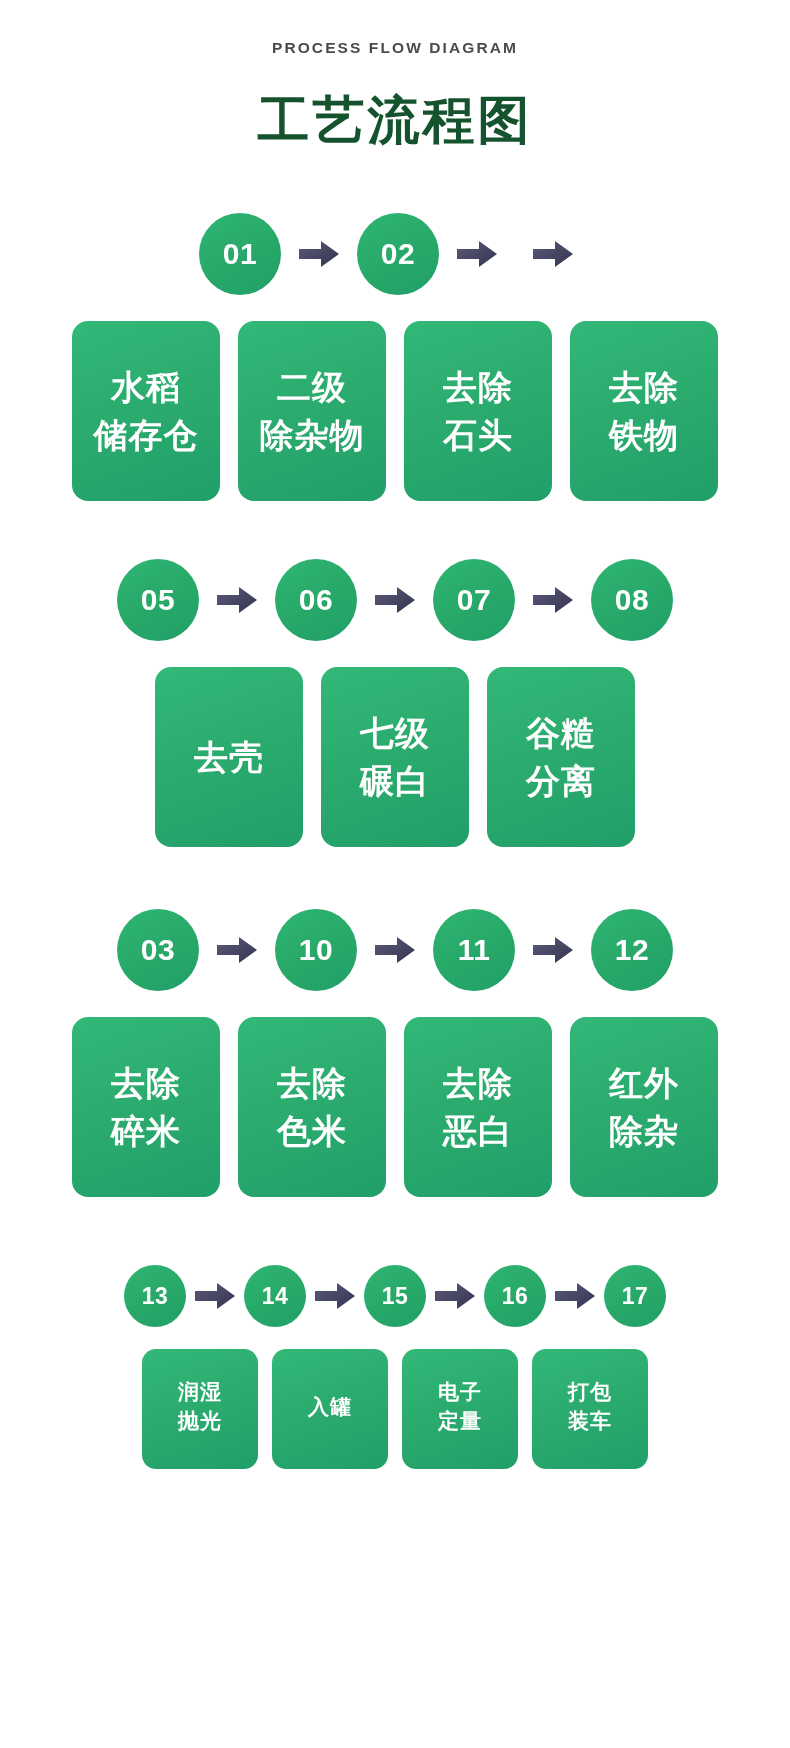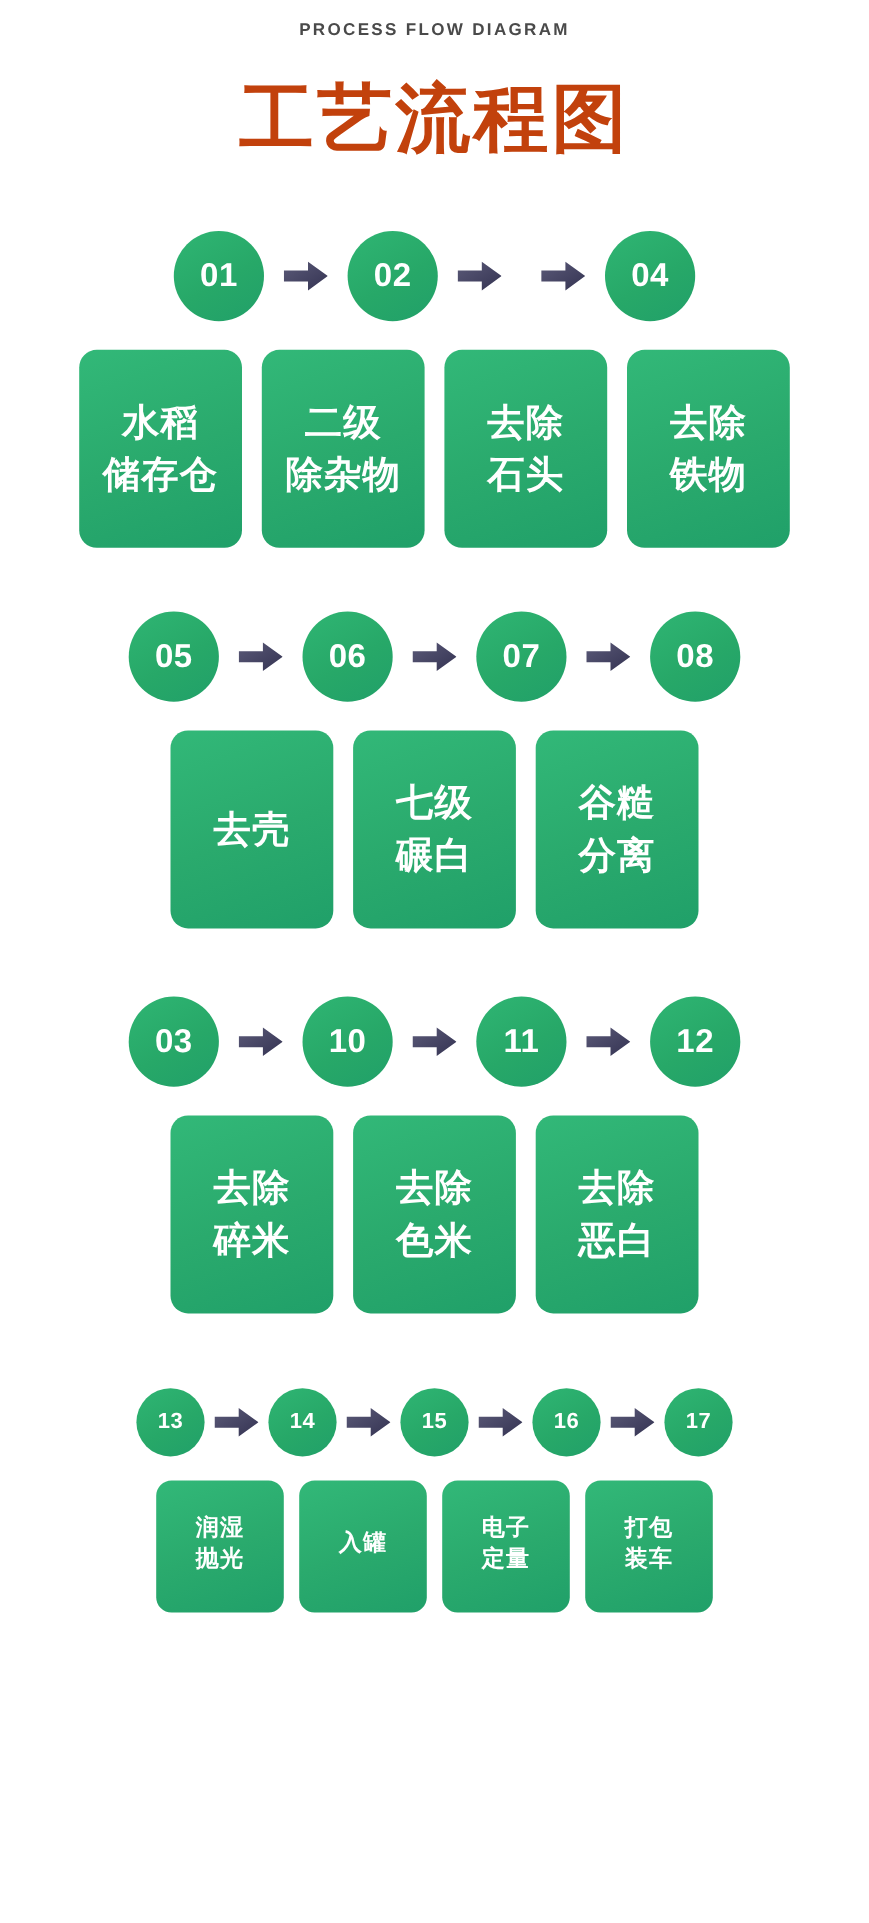--- a/index.html
+++ b/index.html
@@ -10,40 +10,40 @@
     background: #ffffff;
     font-family: "Liberation Sans", "DejaVu Sans", sans-serif;
     overflow: hidden;
   }
 
   .page {
     position: relative;
     width: 790px;
     height: 1700px;
     background: #ffffff;
-    padding-top: 20px;
+    padding-top: 40px;
   }
 
   
   .header { text-align: center; }
 
   .eyebrow {
     font-size: 15.5px;
     font-weight: bold;
     letter-spacing: 2.1px;
     color: #4a4a4a;
     line-height: 1;
     margin-bottom: 22px;
   }
 
   .main-title {
-    font-size: 68px;
+    font-size: 52px;
     font-weight: bold;
     letter-spacing: 3px;
-    color: #c2410c;
+    color: #14532d;
     line-height: 1.05;
     margin-top: 37px;
   }
 
   
   .stage-group { margin: 0 auto; }
   .group-1 { margin-top: 66px; }
   .group-2 { margin-top: 58px; }
   .group-3 { margin-top: 62px; }
   .group-4 { margin-top: 68px; }
@@ -68,21 +68,21 @@
     letter-spacing: 0.5px;
     display: flex;
     align-items: center;
     justify-content: center;
     flex: 0 0 auto;
   }
 
   .num-circle.small {
     width: 62px;
     height: 62px;
-    font-size: 20px;
+    font-size: 23px;
   }
 
   .arrow {
     flex: 0 0 auto;
     width: 76px;
     display: flex;
     align-items: center;
     justify-content: center;
   }
   .arrow.narrow { width: 58px; }
@@ -168,21 +168,20 @@
             <svg width="40" height="30" viewBox="0 0 40 30" aria-hidden="true">
               <defs>
                 <linearGradient id="ag" x1="0" y1="0" x2="1" y2="1">
                   <stop offset="0%" stop-color="#5b5a78"></stop>
                   <stop offset="100%" stop-color="#343352"></stop>
                 </linearGradient>
               </defs>
               <path d="M0 10 H22 V2 L40 15 L22 28 V20 H0 Z" fill="url(#ag)"></path>
             </svg>
           </div>
-          <div class="num-circle">04</div>
         </div>
         <div class="card-row">
           <div class="card">
             <span class="card-line">水稻</span>
             <span class="card-line">储存仓</span>
           </div>
           <div class="card">
             <span class="card-line">二级</span>
             <span class="card-line">除杂物</span>
           </div>
@@ -295,20 +294,24 @@
             <span class="card-line">去除</span>
             <span class="card-line">碎米</span>
           </div>
           <div class="card">
             <span class="card-line">去除</span>
             <span class="card-line">色米</span>
           </div>
           <div class="card">
             <span class="card-line">去除</span>
             <span class="card-line">恶白</span>
+          </div>
+          <div class="card">
+            <span class="card-line">红外</span>
+            <span class="card-line">除杂</span>
           </div>
         </div>
       </div>
       <div class="stage-group group-4">
         <div class="num-row">
           <div class="num-circle small">13</div>
           <div class="arrow narrow">
             <svg width="40" height="30" viewBox="0 0 40 30" aria-hidden="true">
               <defs>
                 <linearGradient id="ag" x1="0" y1="0" x2="1" y2="1">

